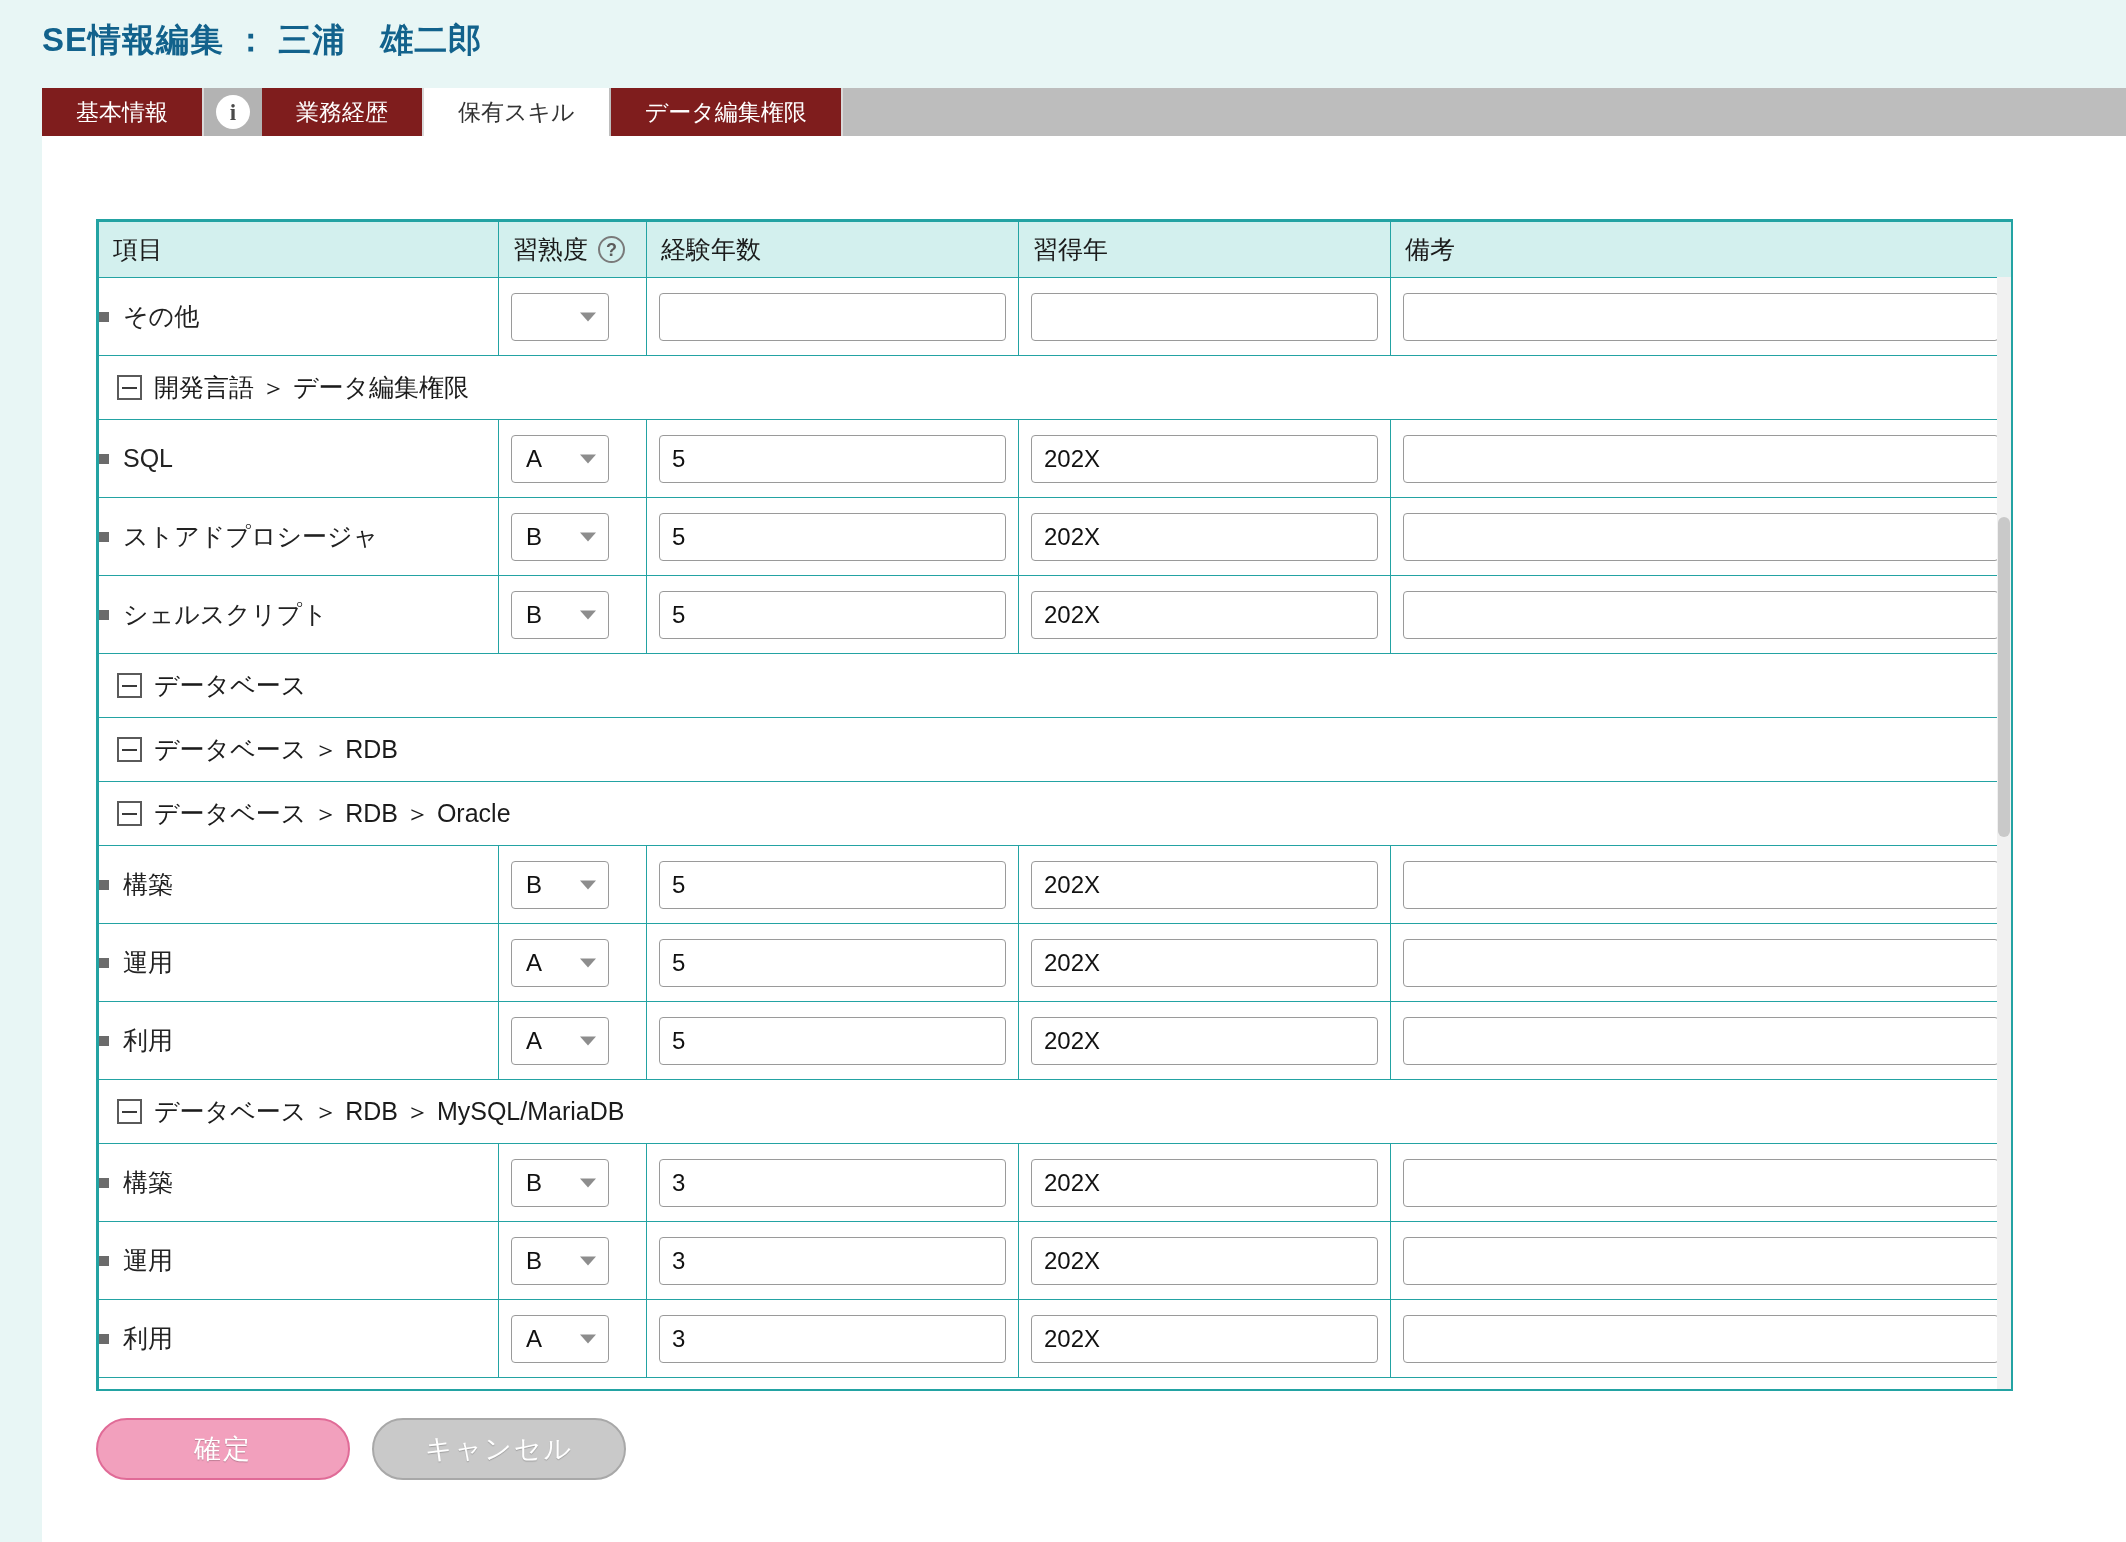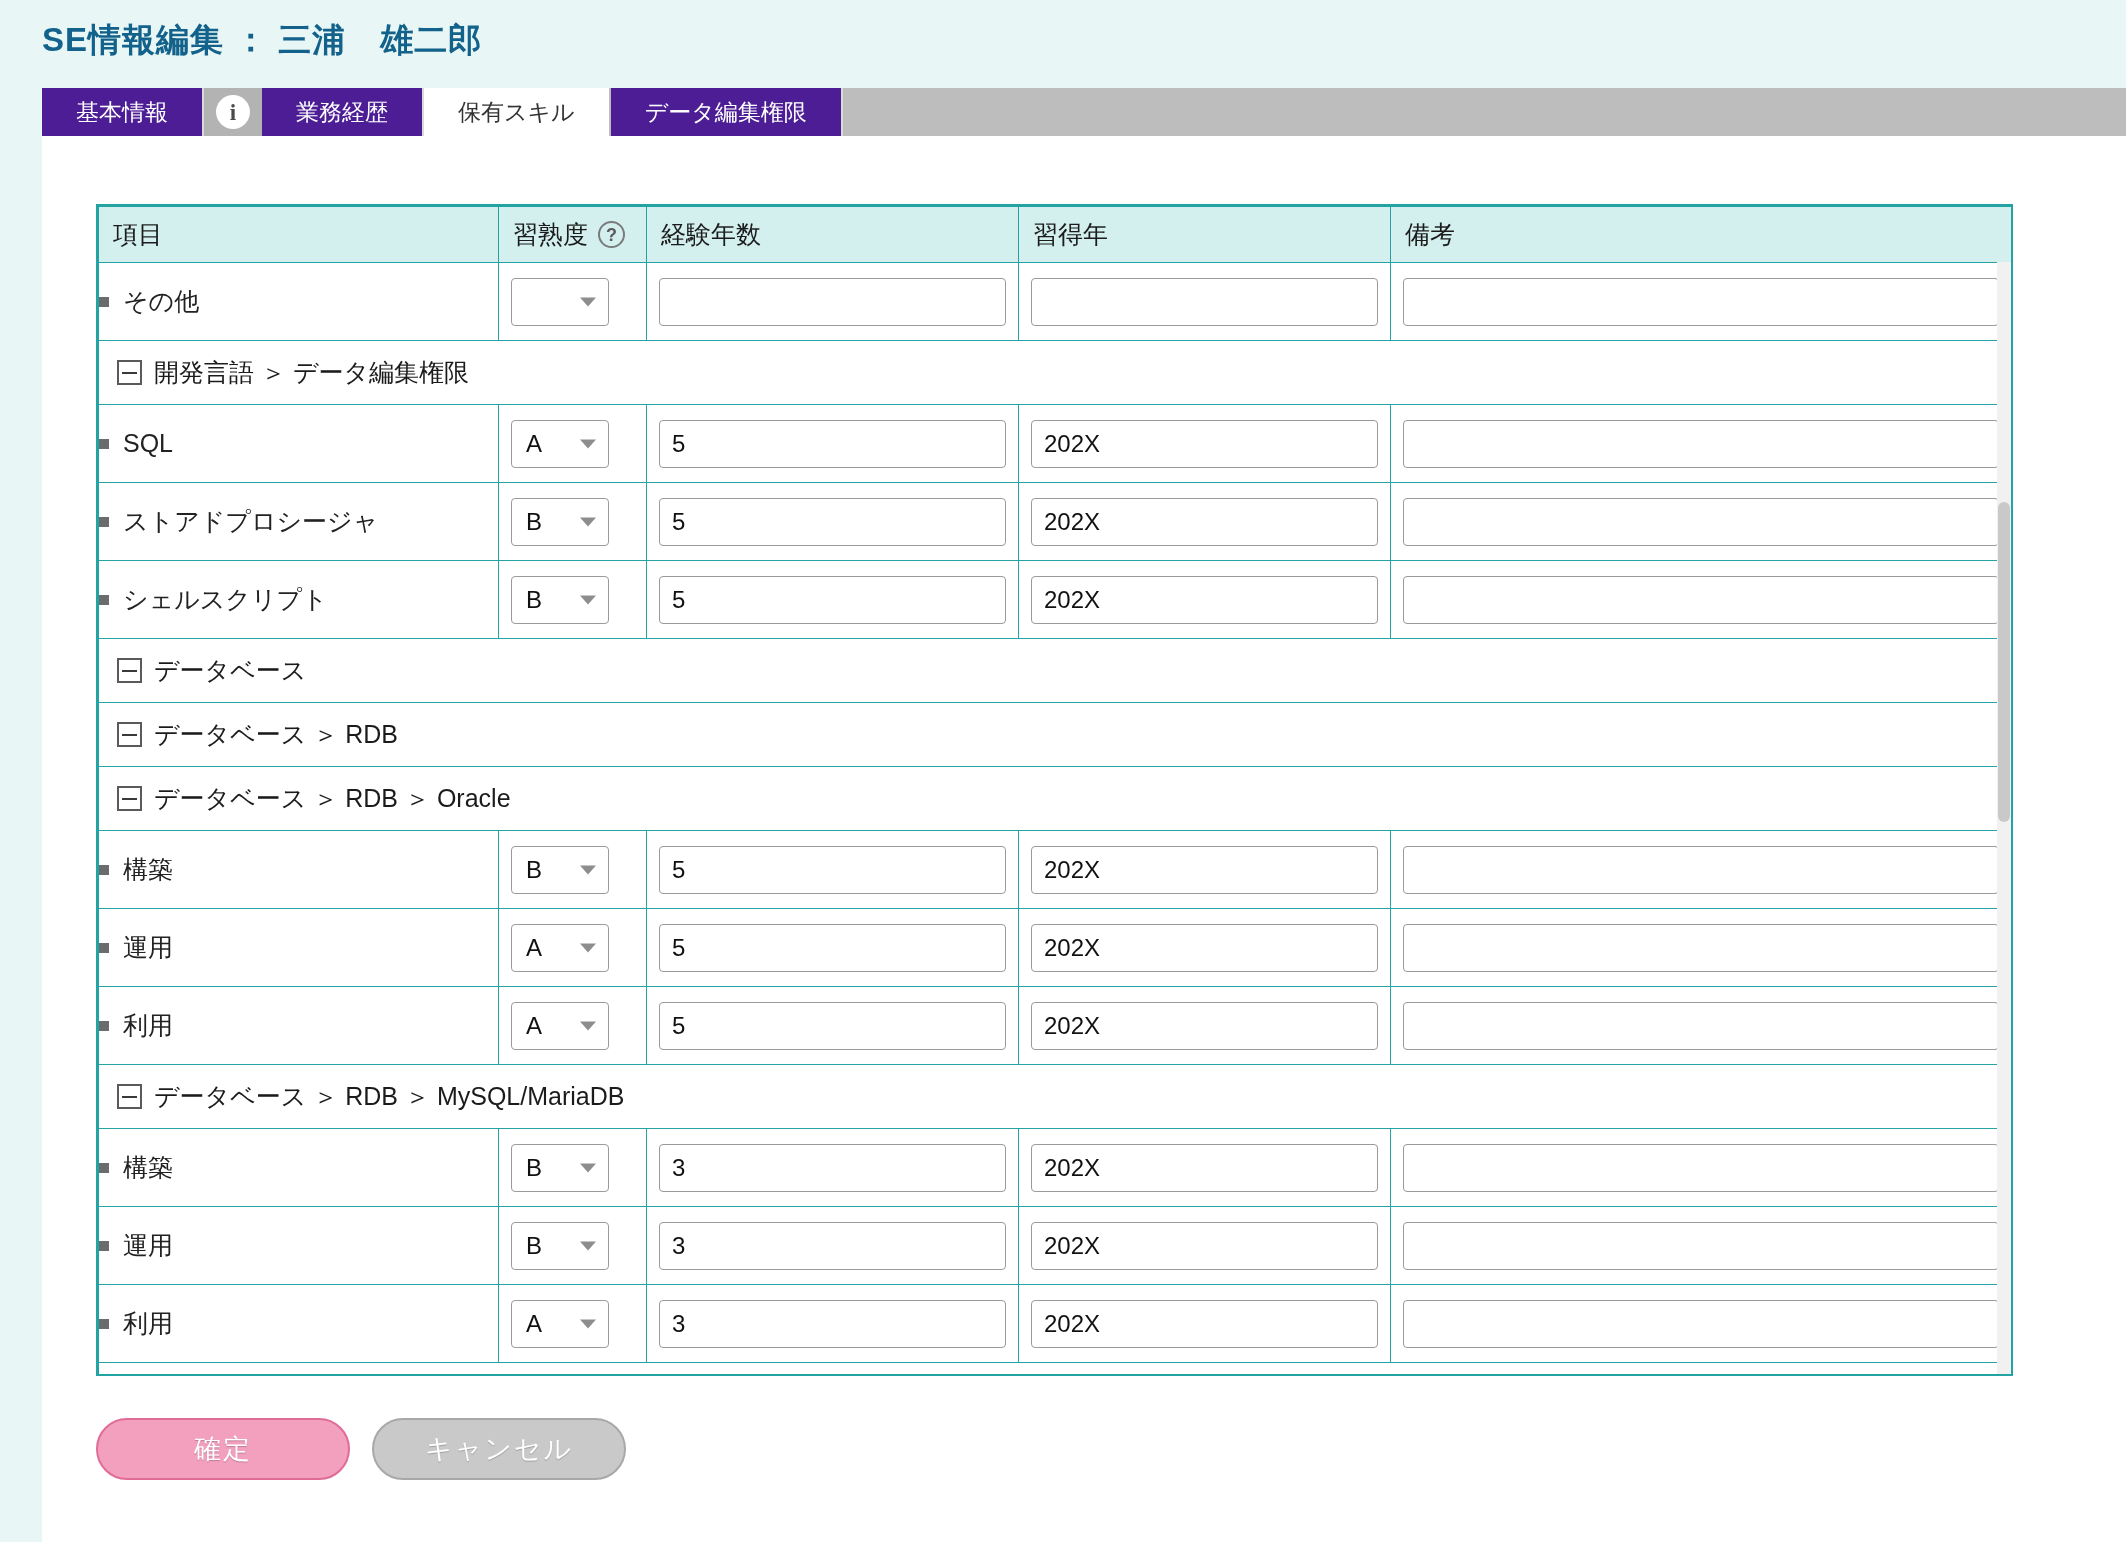--- a/index.html
+++ b/index.html
@@ -36,21 +36,21 @@
   }
   .tab {
     position: relative;
     height: 48px;
     display: flex;
     align-items: center;
     justify-content: center;
     padding: 0 34px;
     font-size: 23px;
     color: #ffffff;
-    background: #4c1d95;
+    background: #7f1d1d;
     border-right: 2px solid #d9d9d9;
     cursor: pointer;
     white-space: nowrap;
   }
   .tab.active {
     background: #ffffff;
     color: #333333;
     border-right: 2px solid #bdbdbd;
   }
   .tab-info {
@@ -76,21 +76,21 @@
   .panel {
     position: absolute;
     left: 42px; top: 136px;
     width: 2084px; height: 1406px;
     background: #ffffff;
   }
 
   
   .table-wrap {
     position: absolute;
-    left: 54px; top: 68px;
+    left: 54px; top: 83px;
     width: 1917px;
     height: 1172px;
     overflow: hidden;
     border: 2px solid #23a3a3;
   }
   table.skills {
     border-collapse: collapse;
     width: 1913px;
     table-layout: fixed;
     font-size: 24px;

